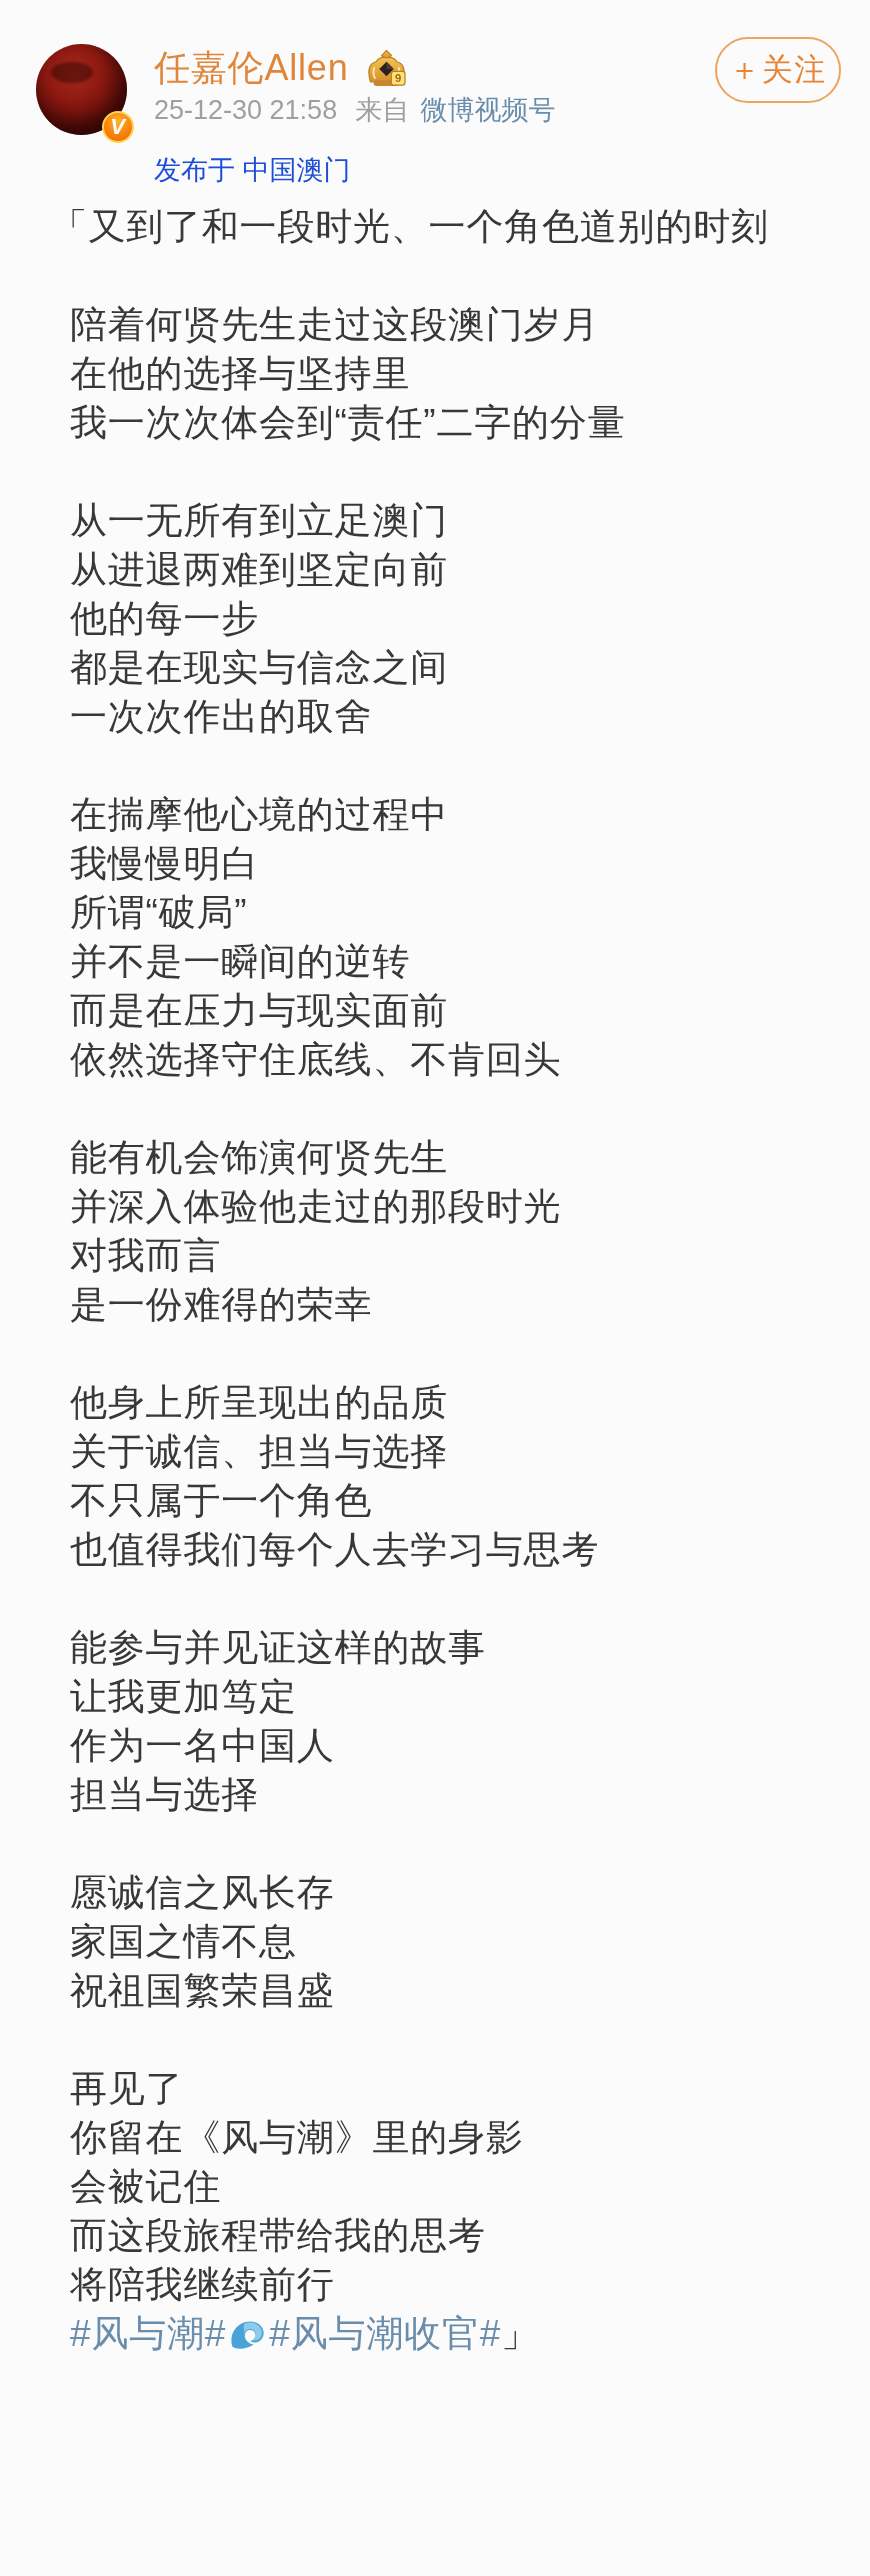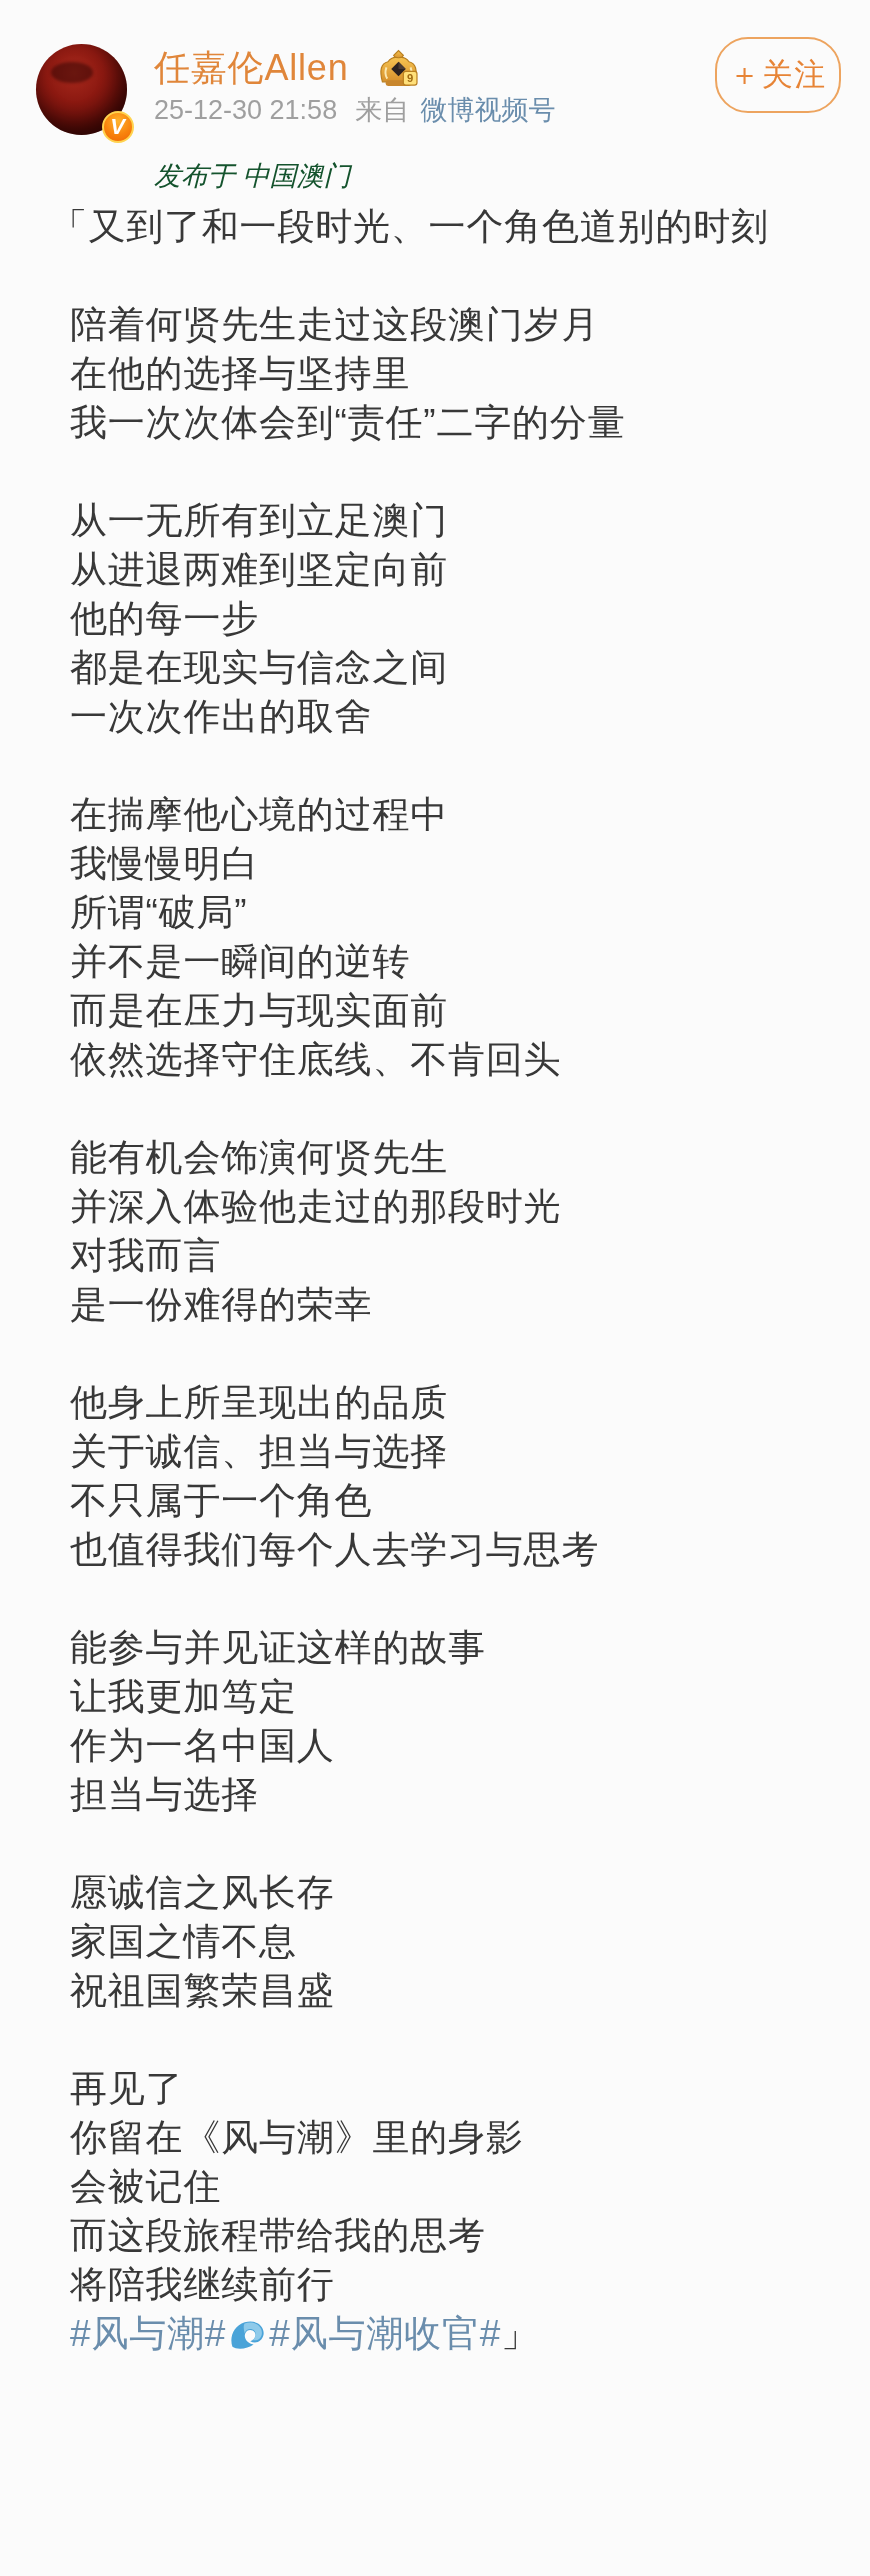--- a/index.html
+++ b/index.html
@@ -25,30 +25,30 @@
   }
   .v-badge {
     position:absolute; right:-6.5px; bottom:-8px;
     width:32px; height:32px; border-radius:50%;
     background: radial-gradient(circle at 50% 30%, #ffb32d 0%, #f8830d 55%, #ef6505 100%);
     border:2.4px solid #ffd34f;
     color:#fff; font-weight:bold; font-style:italic; font-size:22px;
     display:flex; align-items:center; justify-content:center;
     box-sizing:border-box;
   }
-  .user-row { position:absolute; left:154px; top:44px; display:flex; align-items:center; gap:28px; }
+  .user-row { position:absolute; left:154px; top:44px; display:flex; align-items:center; gap:16px; }
   .username { font-size:36px; color:#e0863a; letter-spacing:0.8px; }
   .crown-badge { width:45px; height:42px; display:block; }
   .meta-row1 { position:absolute; left:154px; top:92px; font-size:27px; color:#9f9f9f; }
   .meta-row1 .ts { margin-right:18px; }
   .meta-row1 .src { margin-right:11.3px; }
   .meta-link { color:#6a8dac; }
-  .meta-row2 { position:absolute; left:154px; top:158px; font-size:27px; color:#14532d;font-style:italic; }
+  .meta-row2 { position:absolute; left:154px; top:152px; font-size:27px; color:#1d4ed8; }
   .follow-btn {
-    position:absolute; left:715px; top:37px; width:126px; height:76px;
+    position:absolute; left:715px; top:37px; width:126px; height:66px;
     box-sizing:border-box;
     background:transparent; border:2.4px solid #eda45f; border-radius:33px;
     color:#e78436; font-size:31px; font-family:inherit;
     display:flex; align-items:center; justify-content:center;
     letter-spacing:1.6px; cursor:pointer;
   }
   
   .content {
     padding:16px 29px 0 50px;
     font-size:37px; line-height:49px; color:#383838;

